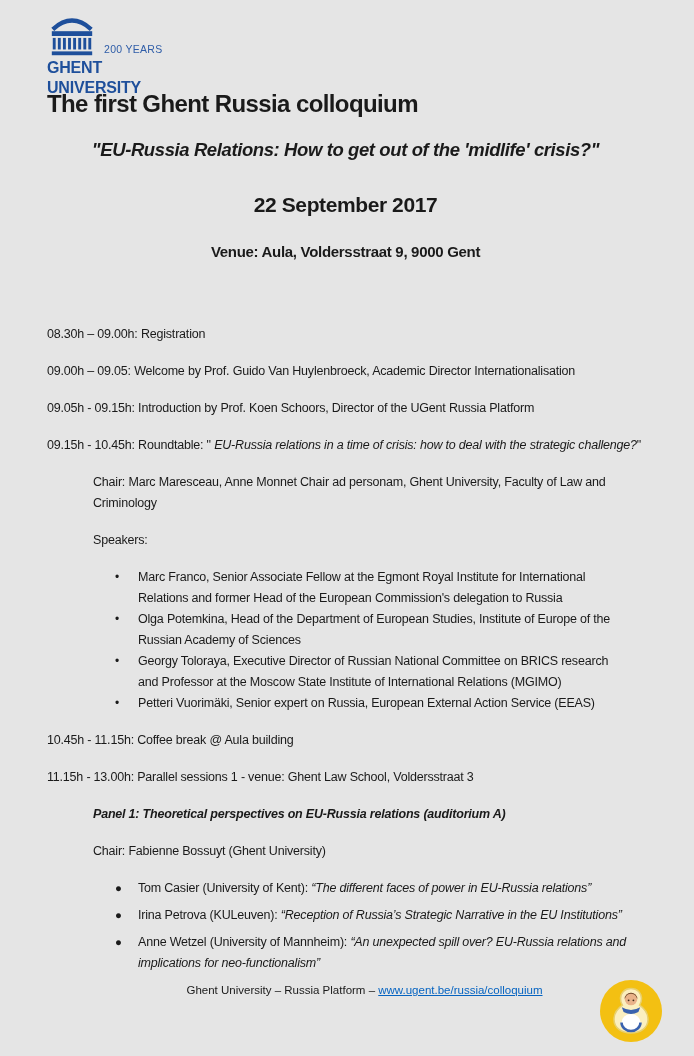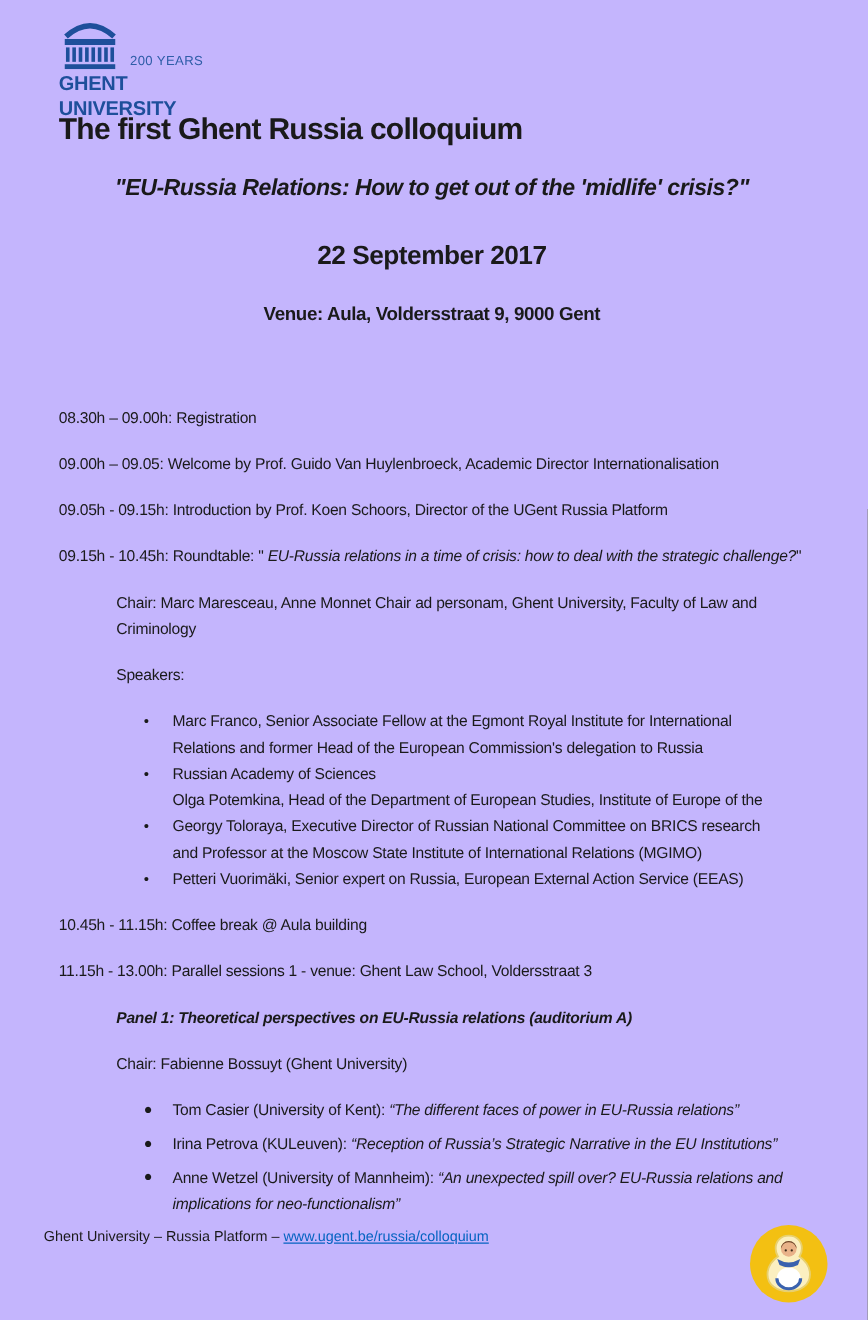--- a/index.html
+++ b/index.html
@@ -2,21 +2,21 @@
 <html><head>
 <meta charset="utf-8">
 <style>
   * { margin: 0; padding: 0; box-sizing: border-box; }
   html, body { background: #888; }
   body { display: flex; justify-content: center; }
   .page {
     position: relative;
     width: 694px;
     height: 1056px;
-    background: #c4b5fd;
+    background: #e5e5e5;
     overflow: hidden;
     font-family: "Liberation Sans", "DejaVu Sans", sans-serif;
     color: #1a1a1a;
     font-stretch: condensed;
   }
 
   
   .logo { position: absolute; left: 47px; top: 16px; color: #1E4F9B; }
   .logo-top { display: flex; align-items: flex-end; gap: 7px; }
   .logo-years { font-size: 10.5px; font-weight: 400; color: #2F5DA8; letter-spacing: 0.3px; padding-bottom: 1px; }
@@ -40,21 +40,21 @@
   .bullet-row .marker { flex: none; width: 23px; }
   .marker.sm { font-size: 12px; }
   .marker.lg { font-size: 11.5px; }
   .panel-talks .bullet-row { margin-bottom: 6px; }
   .panel-talks .bullet-row:last-child { margin-bottom: 0; }
   i { font-style: italic; }
 
   
   .footer {
     position: absolute; left: 0; right: 0; top: 984px;
-    text-align: left; font-size: 11.5px; letter-spacing: 0; color: #1a1a1a;
+    text-align: center; font-size: 11.5px; letter-spacing: 0; color: #1a1a1a;
     font-stretch: normal;
     padding-left: 35px;
   }
   .footer a { color: #0563C1; text-decoration: underline; cursor: pointer; }
   .badge { position: absolute; left: 599px; top: 979px; width: 64px; height: 64px; }
 </style>
 </head>
 <body>
 
 <div class="page">
@@ -107,22 +107,22 @@
         <div class="bullet-row">
           <span class="marker sm">•</span>
           <div>
             <div class="line">Marc Franco, Senior Associate Fellow at the Egmont Royal Institute for International</div>
             <div class="line">Relations and former Head of the European Commission's delegation to Russia</div>
           </div>
         </div>
         <div class="bullet-row">
           <span class="marker sm">•</span>
           <div>
+            <div class="line">Olga Potemkina, Head of the Department of European Studies, Institute of Europe of the</div>
             <div class="line">Russian Academy of Sciences</div>
-            <div class="line">Olga Potemkina, Head of the Department of European Studies, Institute of Europe of the</div>
           </div>
         </div>
         <div class="bullet-row">
           <span class="marker sm">•</span>
           <div>
             <div class="line">Georgy Toloraya, Executive Director of Russian National Committee on BRICS research</div>
             <div class="line">and  Professor at the Moscow State Institute of International Relations (MGIMO)</div>
           </div>
         </div>
         <div class="bullet-row">

